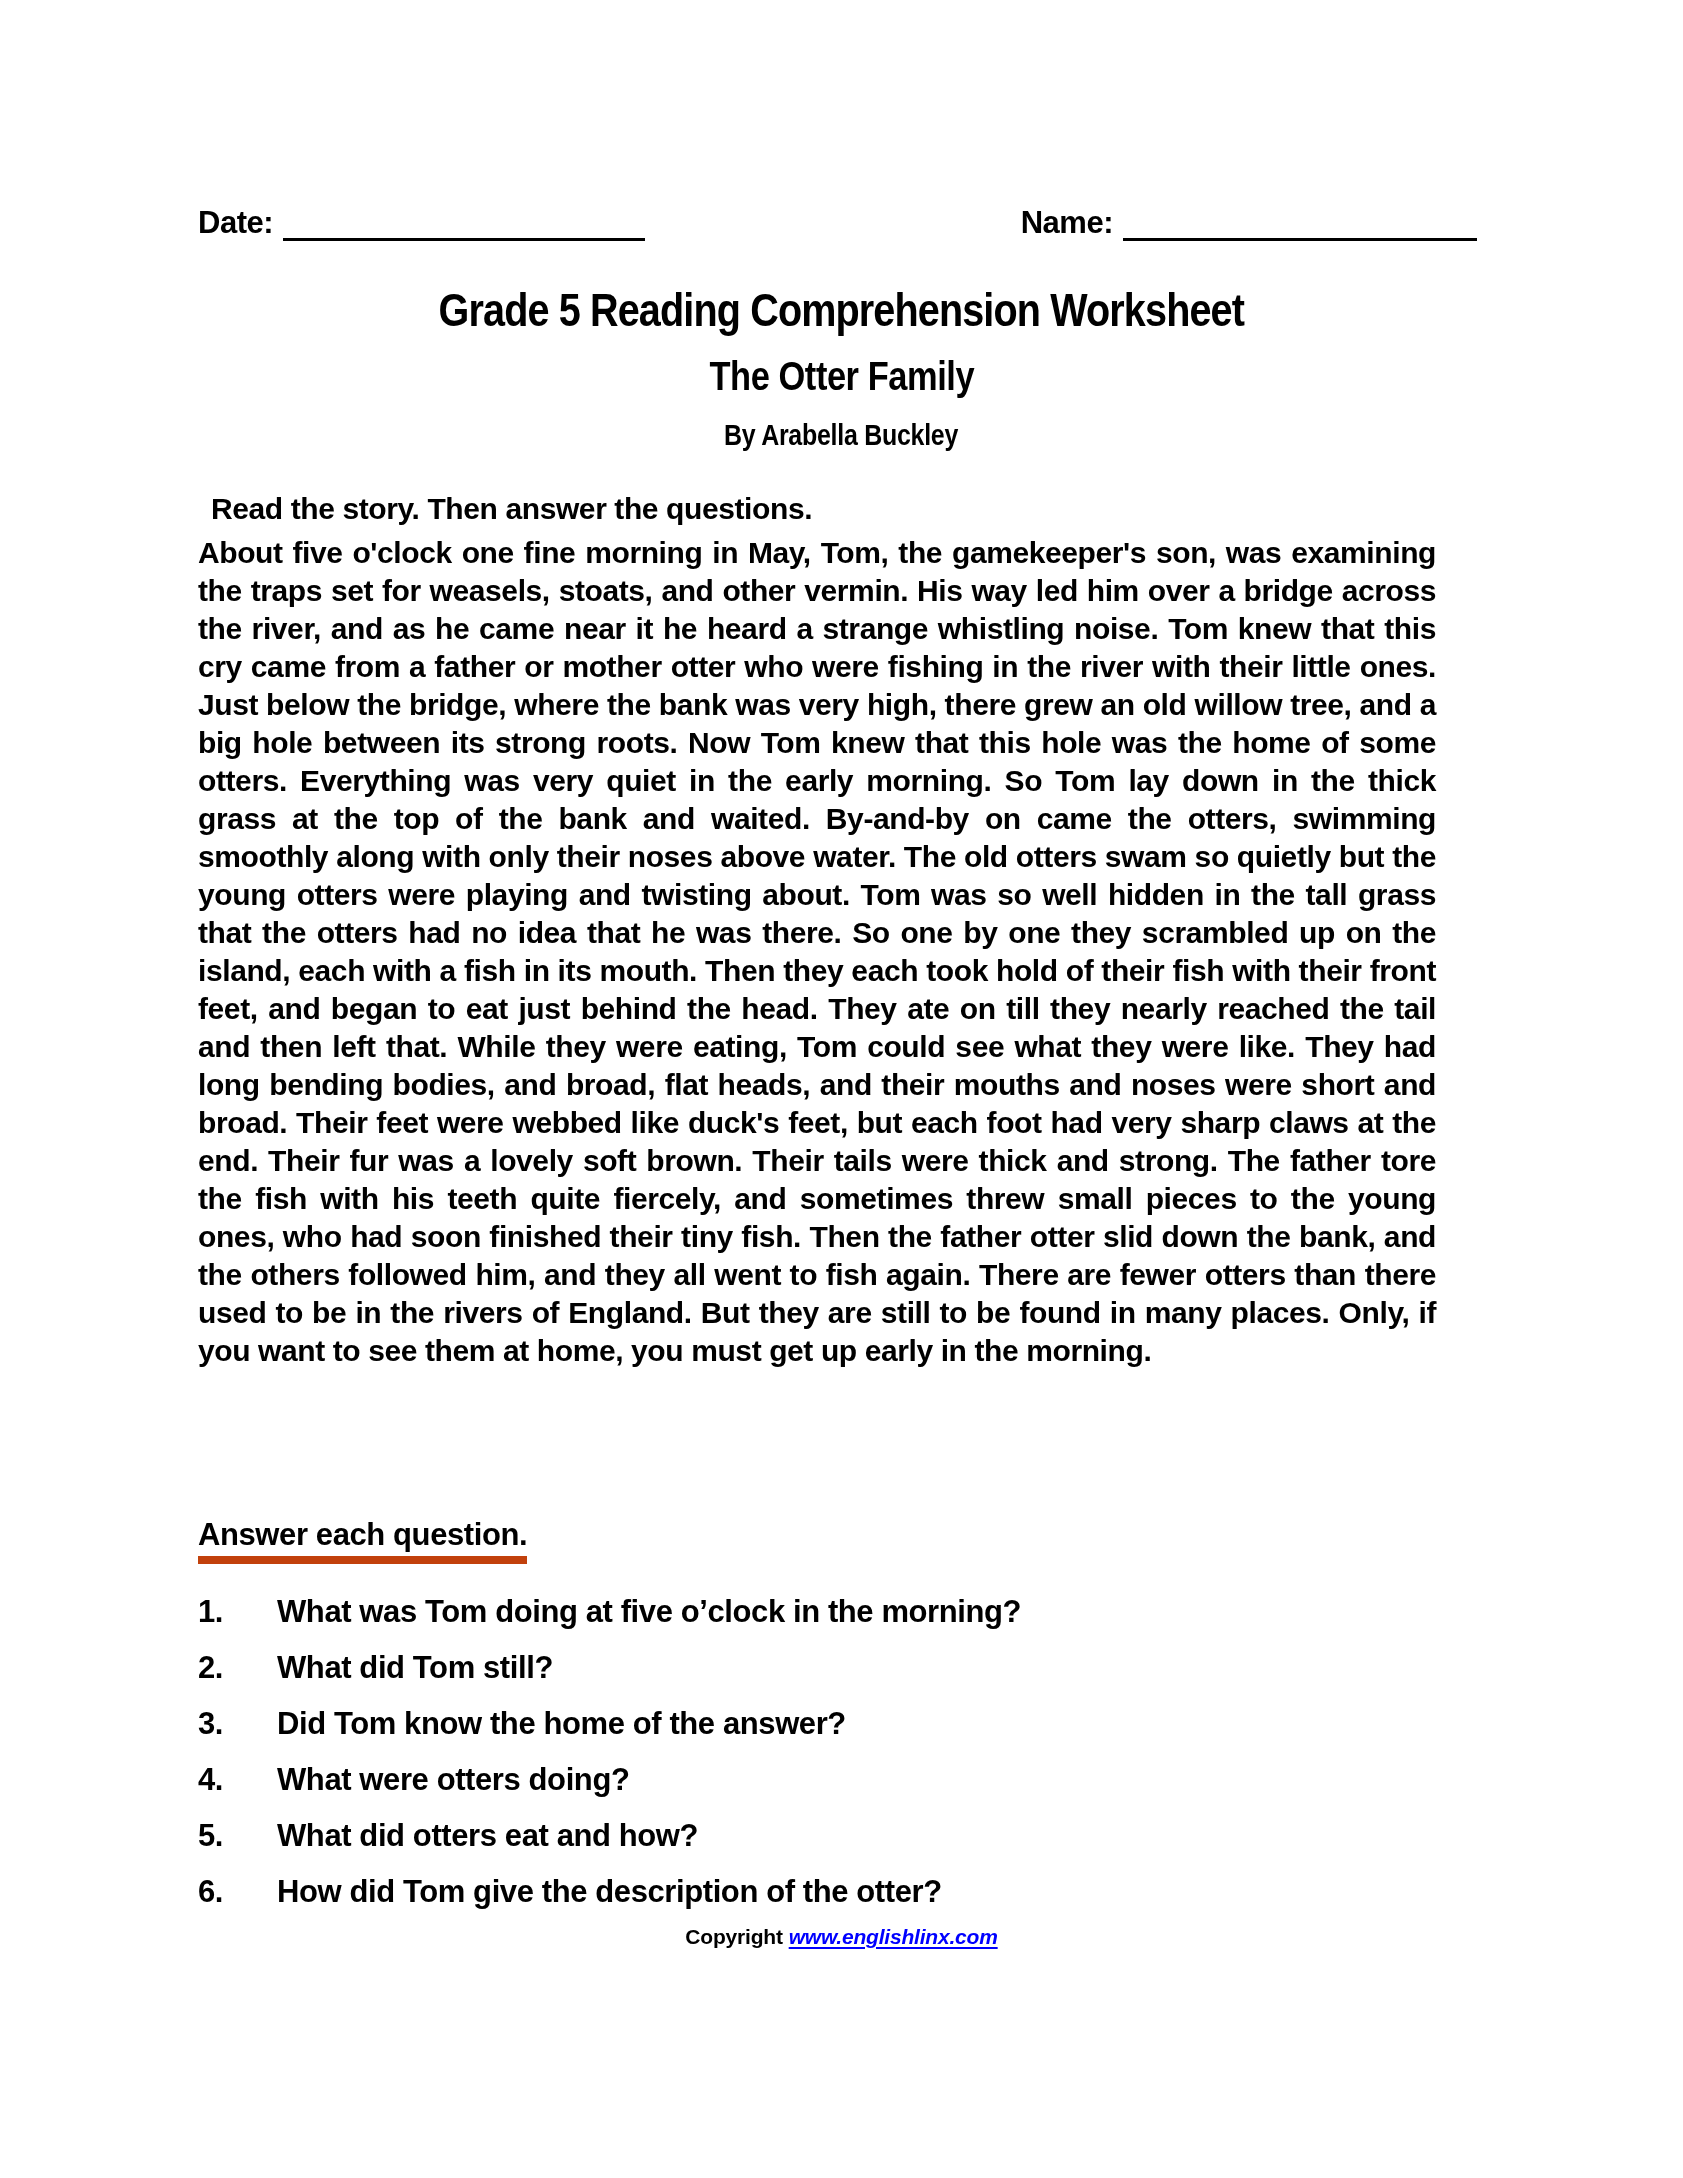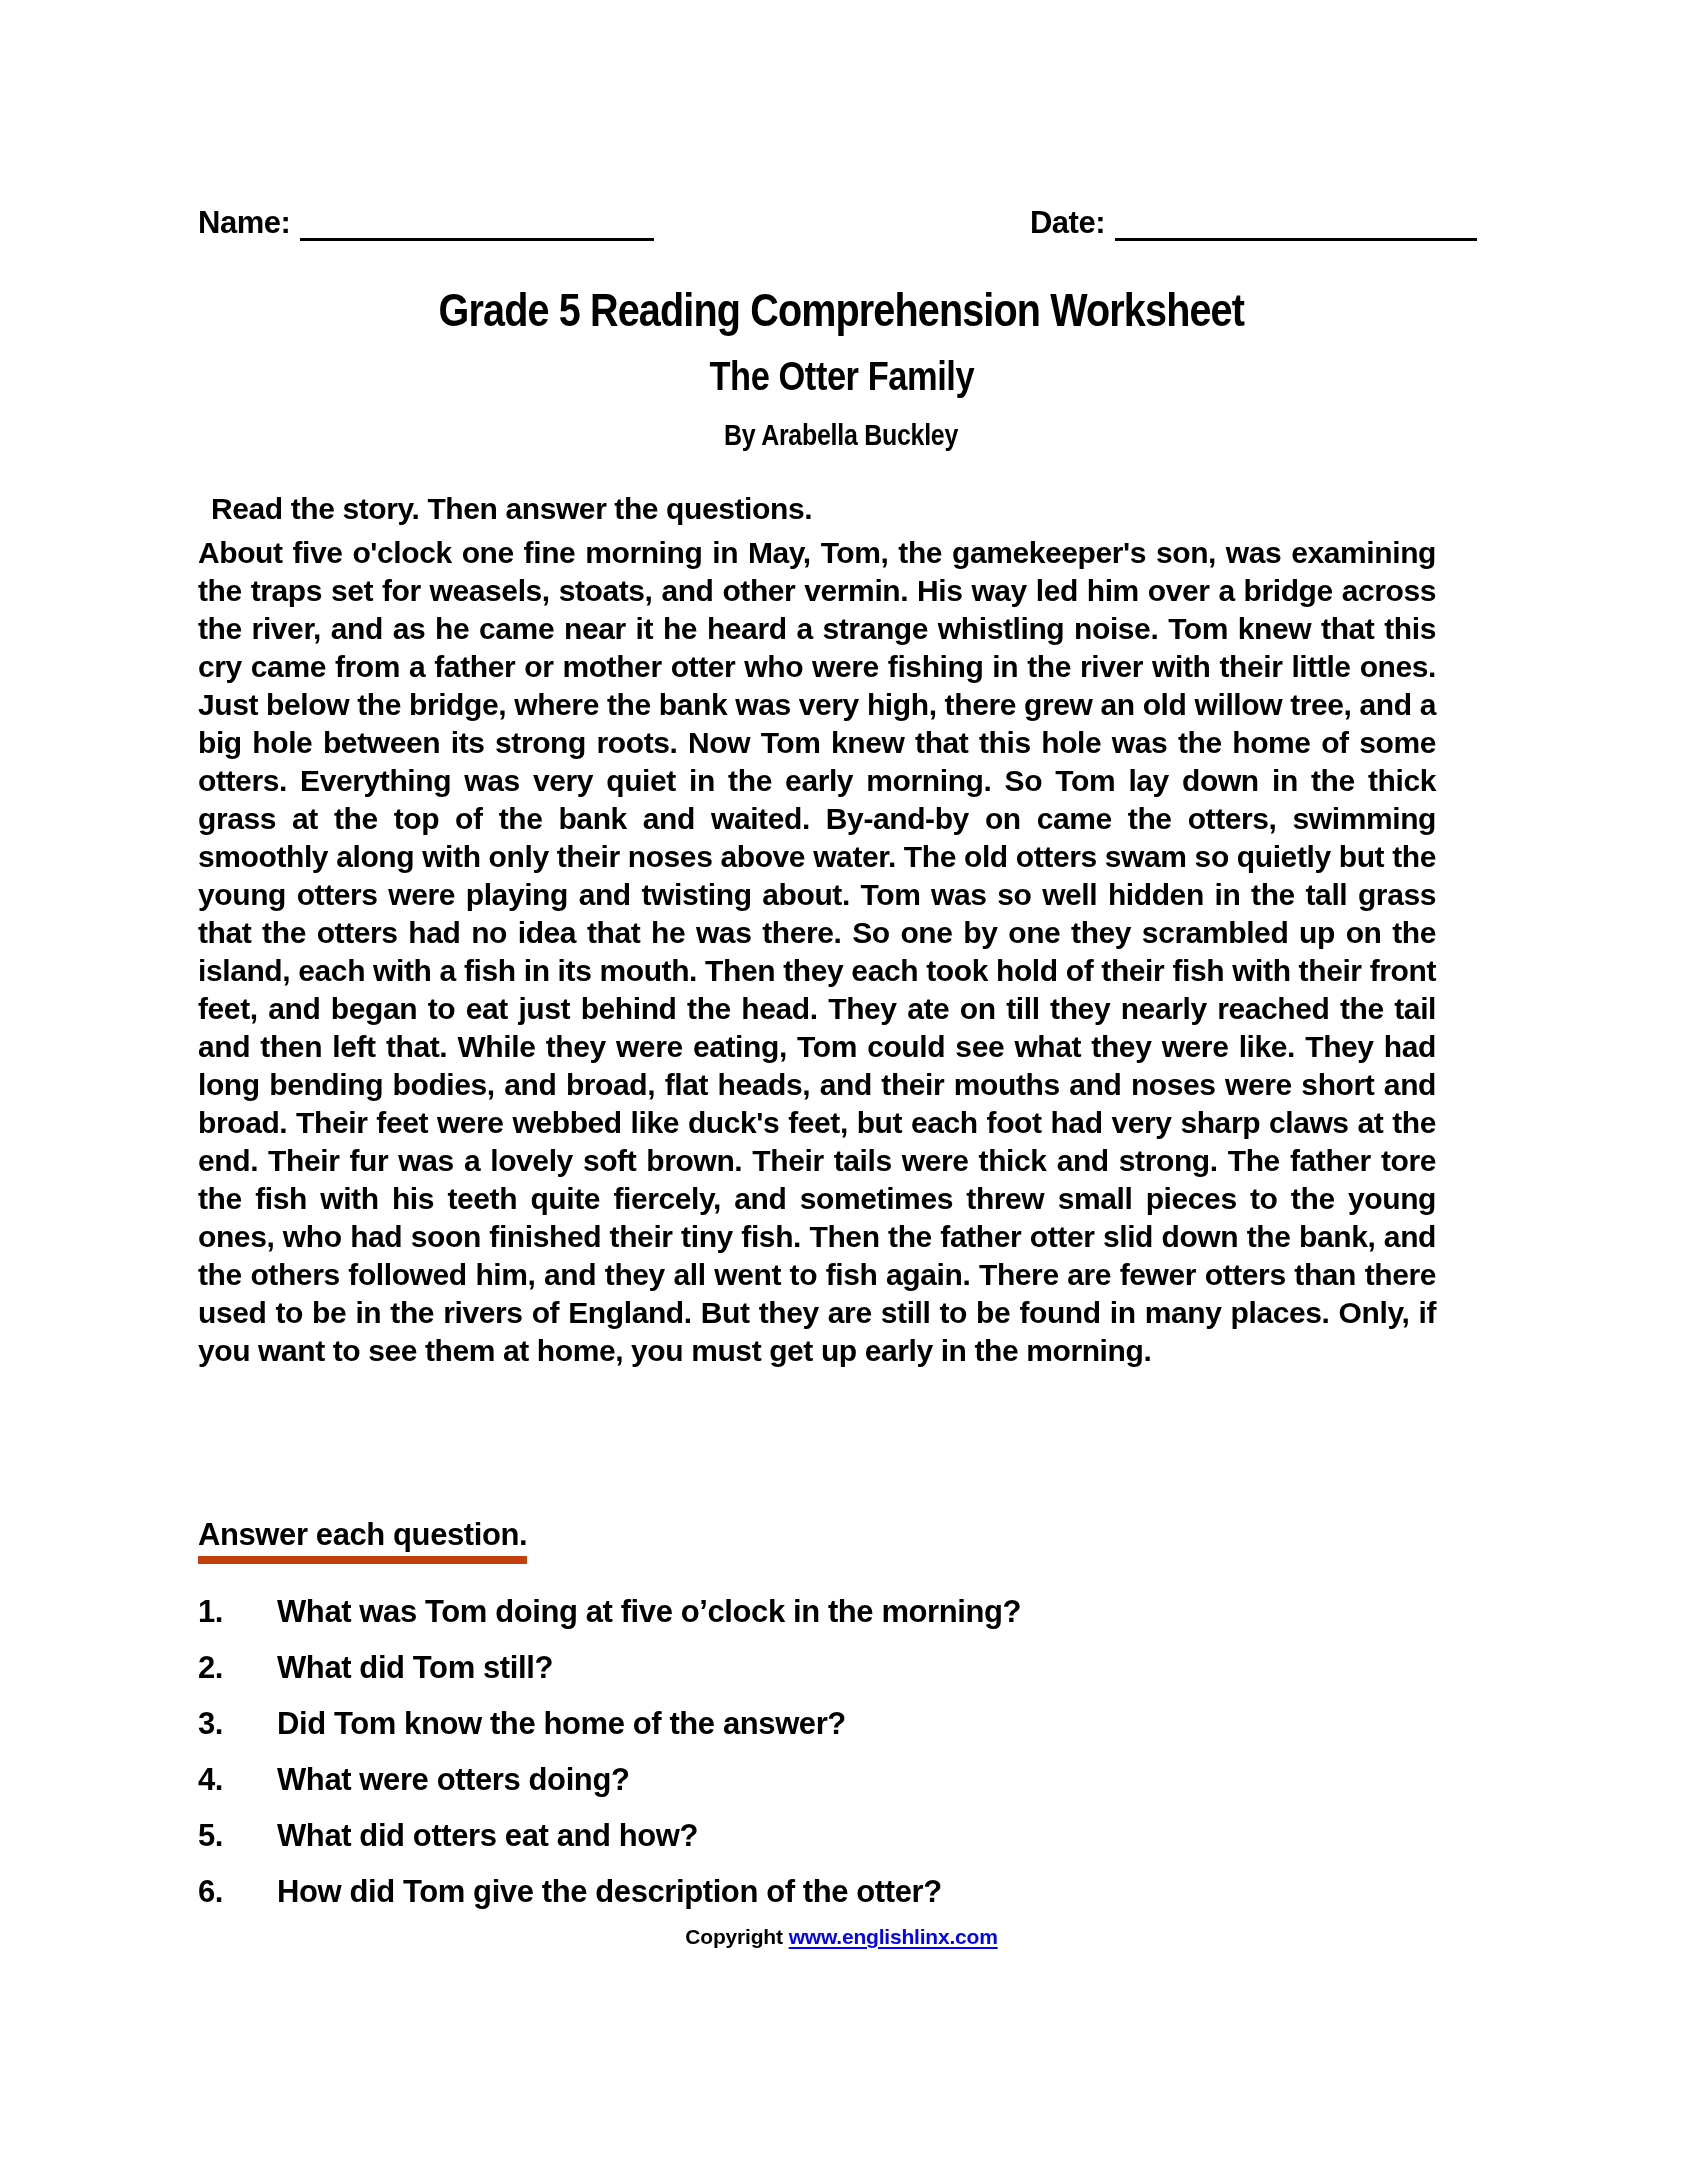--- a/index.html
+++ b/index.html
@@ -60,36 +60,36 @@
   .qtext { flex: 1; margin-left: 32px; }
 
   
   .footer {
     position: absolute; left: 0; top: 1925px; width: 1683px;
     text-align: center; font-size: 21px; letter-spacing: -0.2px;
   }
   .footer .link {
     color: #0000FF; text-decoration: underline;
     text-decoration-thickness: 2px; text-underline-offset: 3px;
-    margin-left: 6px; cursor: pointer;
+    margin-left: 6px; cursor: pointer; font-style: italic;
   }
 </style>
 </head>
 <body>
 
 <div class="page">
 
   <div class="header">
     <div class="field">
+      <span>Date:</span>
+      <span class="blank date-blank"></span>
+    </div>
+    <div class="field">
       <span>Name:</span>
       <span class="blank name-blank"></span>
-    </div>
-    <div class="field">
-      <span>Date:</span>
-      <span class="blank date-blank"></span>
     </div>
   </div>
 
   <div class="center-line main-title">
     <span class="condensed">Grade 5 Reading Comprehension Worksheet</span>
   </div>
 
   <div class="center-line story-title">
     <span class="condensed">The Otter Family</span>
   </div>

